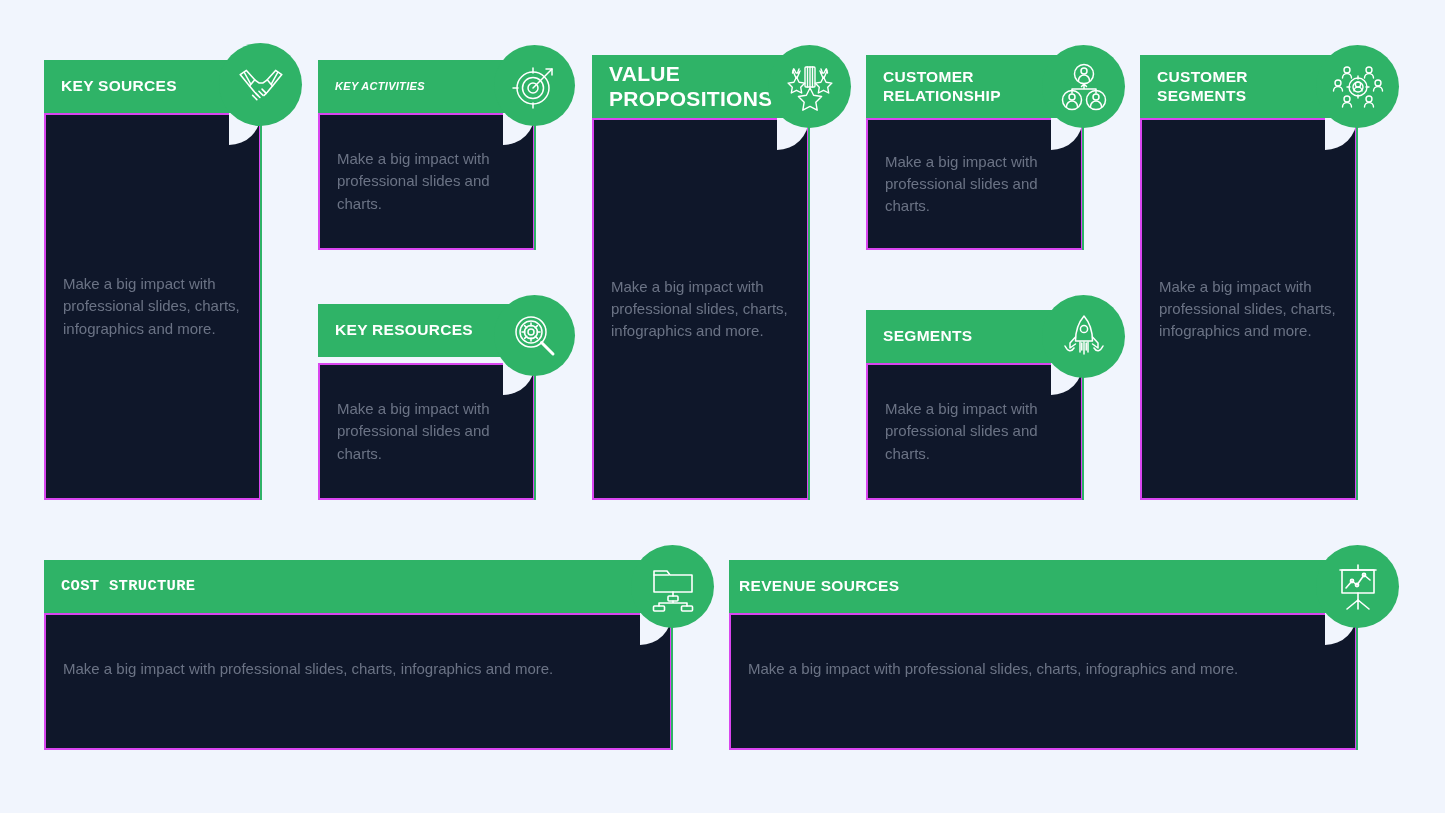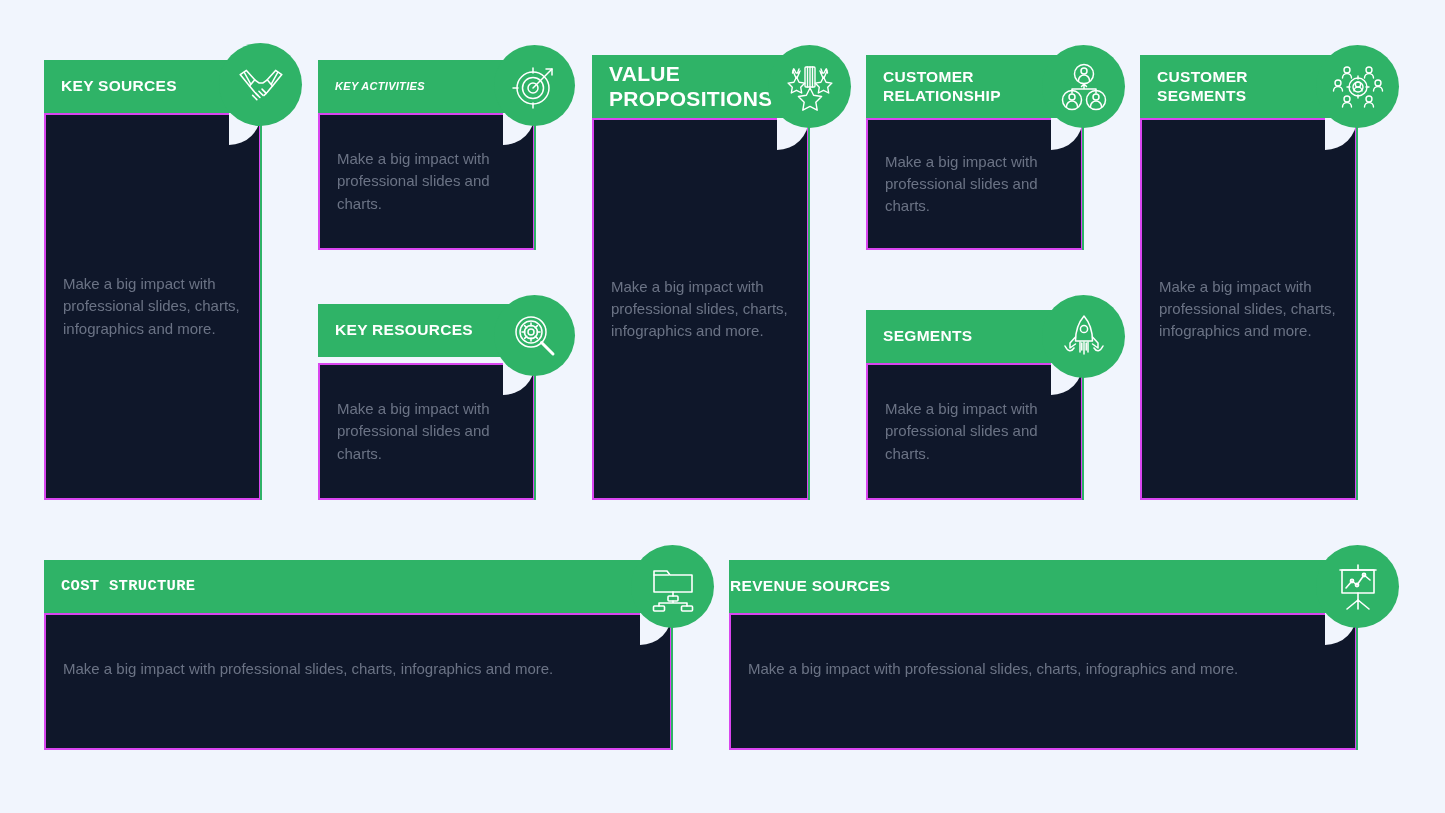--- a/index.html
+++ b/index.html
@@ -296,21 +296,21 @@
         <path d="M25 30 L25 34"></path>
         <rect x="20" y="34" width="10" height="5" rx="1"></rect>
         <path d="M25 39 L25 41 M11 41 L39 41 M11 41 L11 44 M39 41 L39 44"></path>
         <rect x="5.5" y="44" width="11" height="5" rx="1"></rect>
         <rect x="33.5" y="44" width="11" height="5" rx="1"></rect>
       </svg>
     </div>
   </div>
 
   <div class="block">
-    <div class="hdr" style="left:729px; top:560px; width:628px; height:53px; padding-left:1px;">
+    <div class="hdr" style="left:729px; top:560px; width:628px; height:53px; padding-left:10px;">
       <div class="hdr-title" style="font-size:15.5px;">REVENUE SOURCES</div>
     </div>
     <div class="body-box vtop" style="left:729px; top:613px; width:628px; height:137px; padding:43px 17px 0 17px;">
       <p class="body-text" style="font-size:15px;">Make a big impact with professional slides, charts, infographics and more.</p>
     </div>
     <div class="notch" style="left:1325px; top:613px; width:32px; height:32px;"></div>
     <div class="stem" style="left:1356px; top:613px; height:137px;"></div>
     <div class="badge" style="left:1316px; top:545px; width:83px; height:83px;">
       <svg width="50" height="50" viewBox="0 0 50 50" fill="none" stroke="#ffffff" stroke-width="1.6" stroke-linecap="round" stroke-linejoin="round">
         <path d="M25 3 L25 8"></path>

